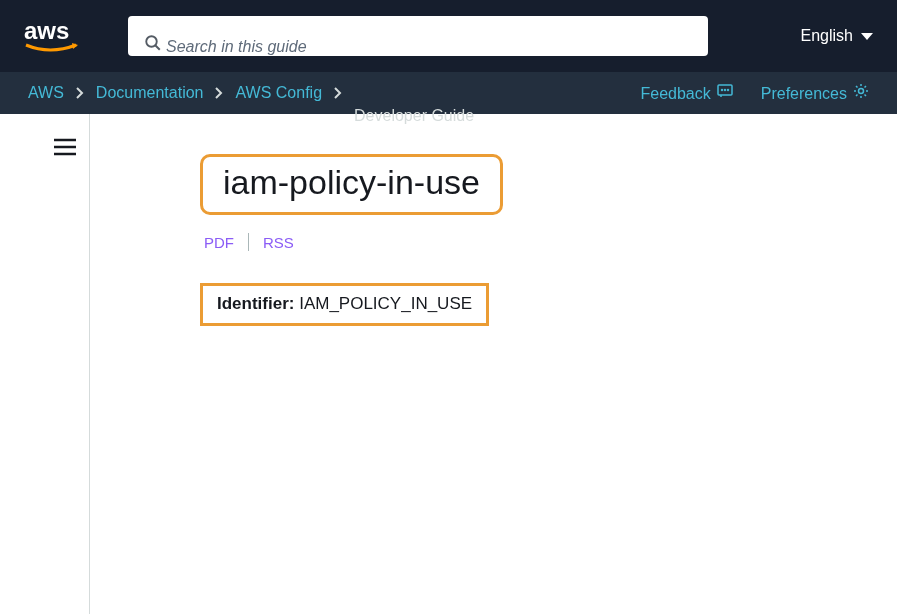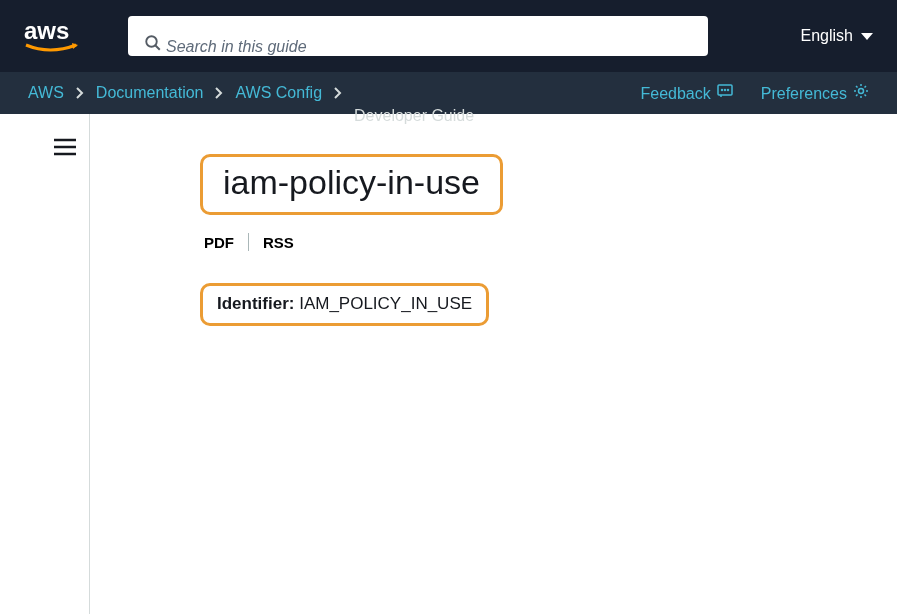--- a/index.html
+++ b/index.html
@@ -124,22 +124,22 @@
       display: inline-block;
       margin-bottom: 18px;
     }
     .doc-links {
       display: flex;
       align-items: center;
       margin-bottom: 32px;
       padding-left: 4px;
     }
     .doc-link {
-      color: #000000;
-      font-weight: 700;
+      color: #8b5cf6;
+      font-weight: 400;
       font-size: 15px;
       cursor: pointer;
       padding: 0 14px;
     }
     .doc-link:first-child {
       padding-left: 0;
     }
     .doc-link-sep {
       width: 1px;
       height: 18px;
@@ -156,21 +156,21 @@
       font-size: 17px;
       line-height: 1.7;
       margin-bottom: 18px;
       max-width: 670px;
     }
     .field-label {
       font-weight: 700;
     }
     .identifier-box {
       border: 3px solid #eb9c34;
-      border-radius: 10px;
+      border-radius: 0;
       padding: 4px 14px;
       display: inline-block;
     }
     .chevron-icon {
       display: inline-flex;
     }
   </style>
 </head>
 <body>
 

